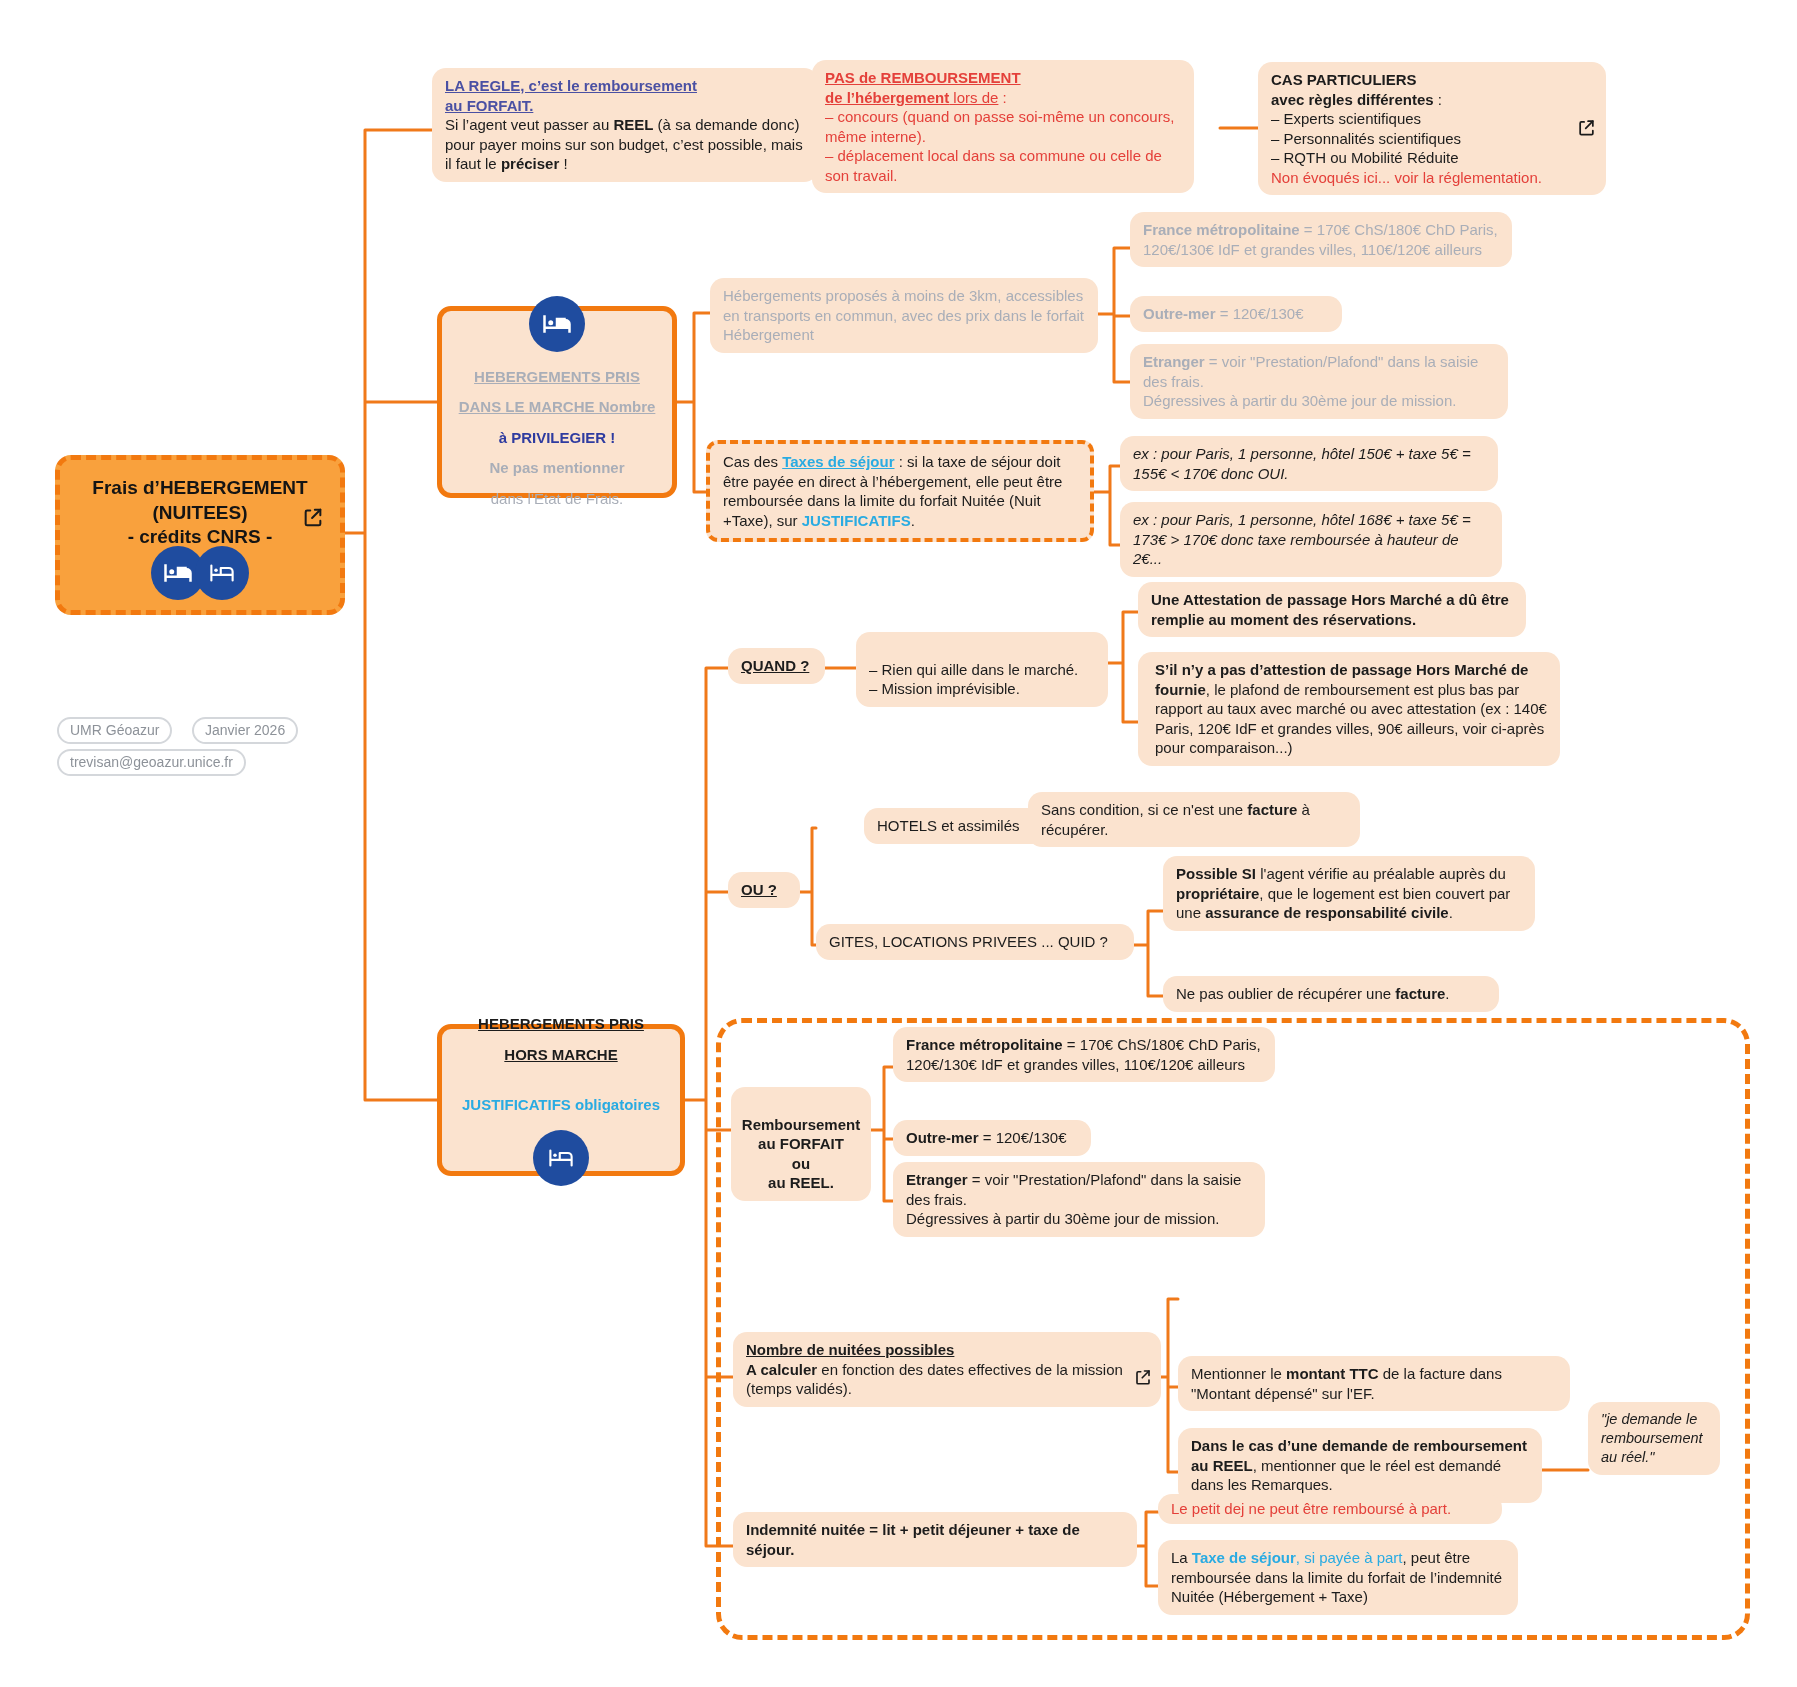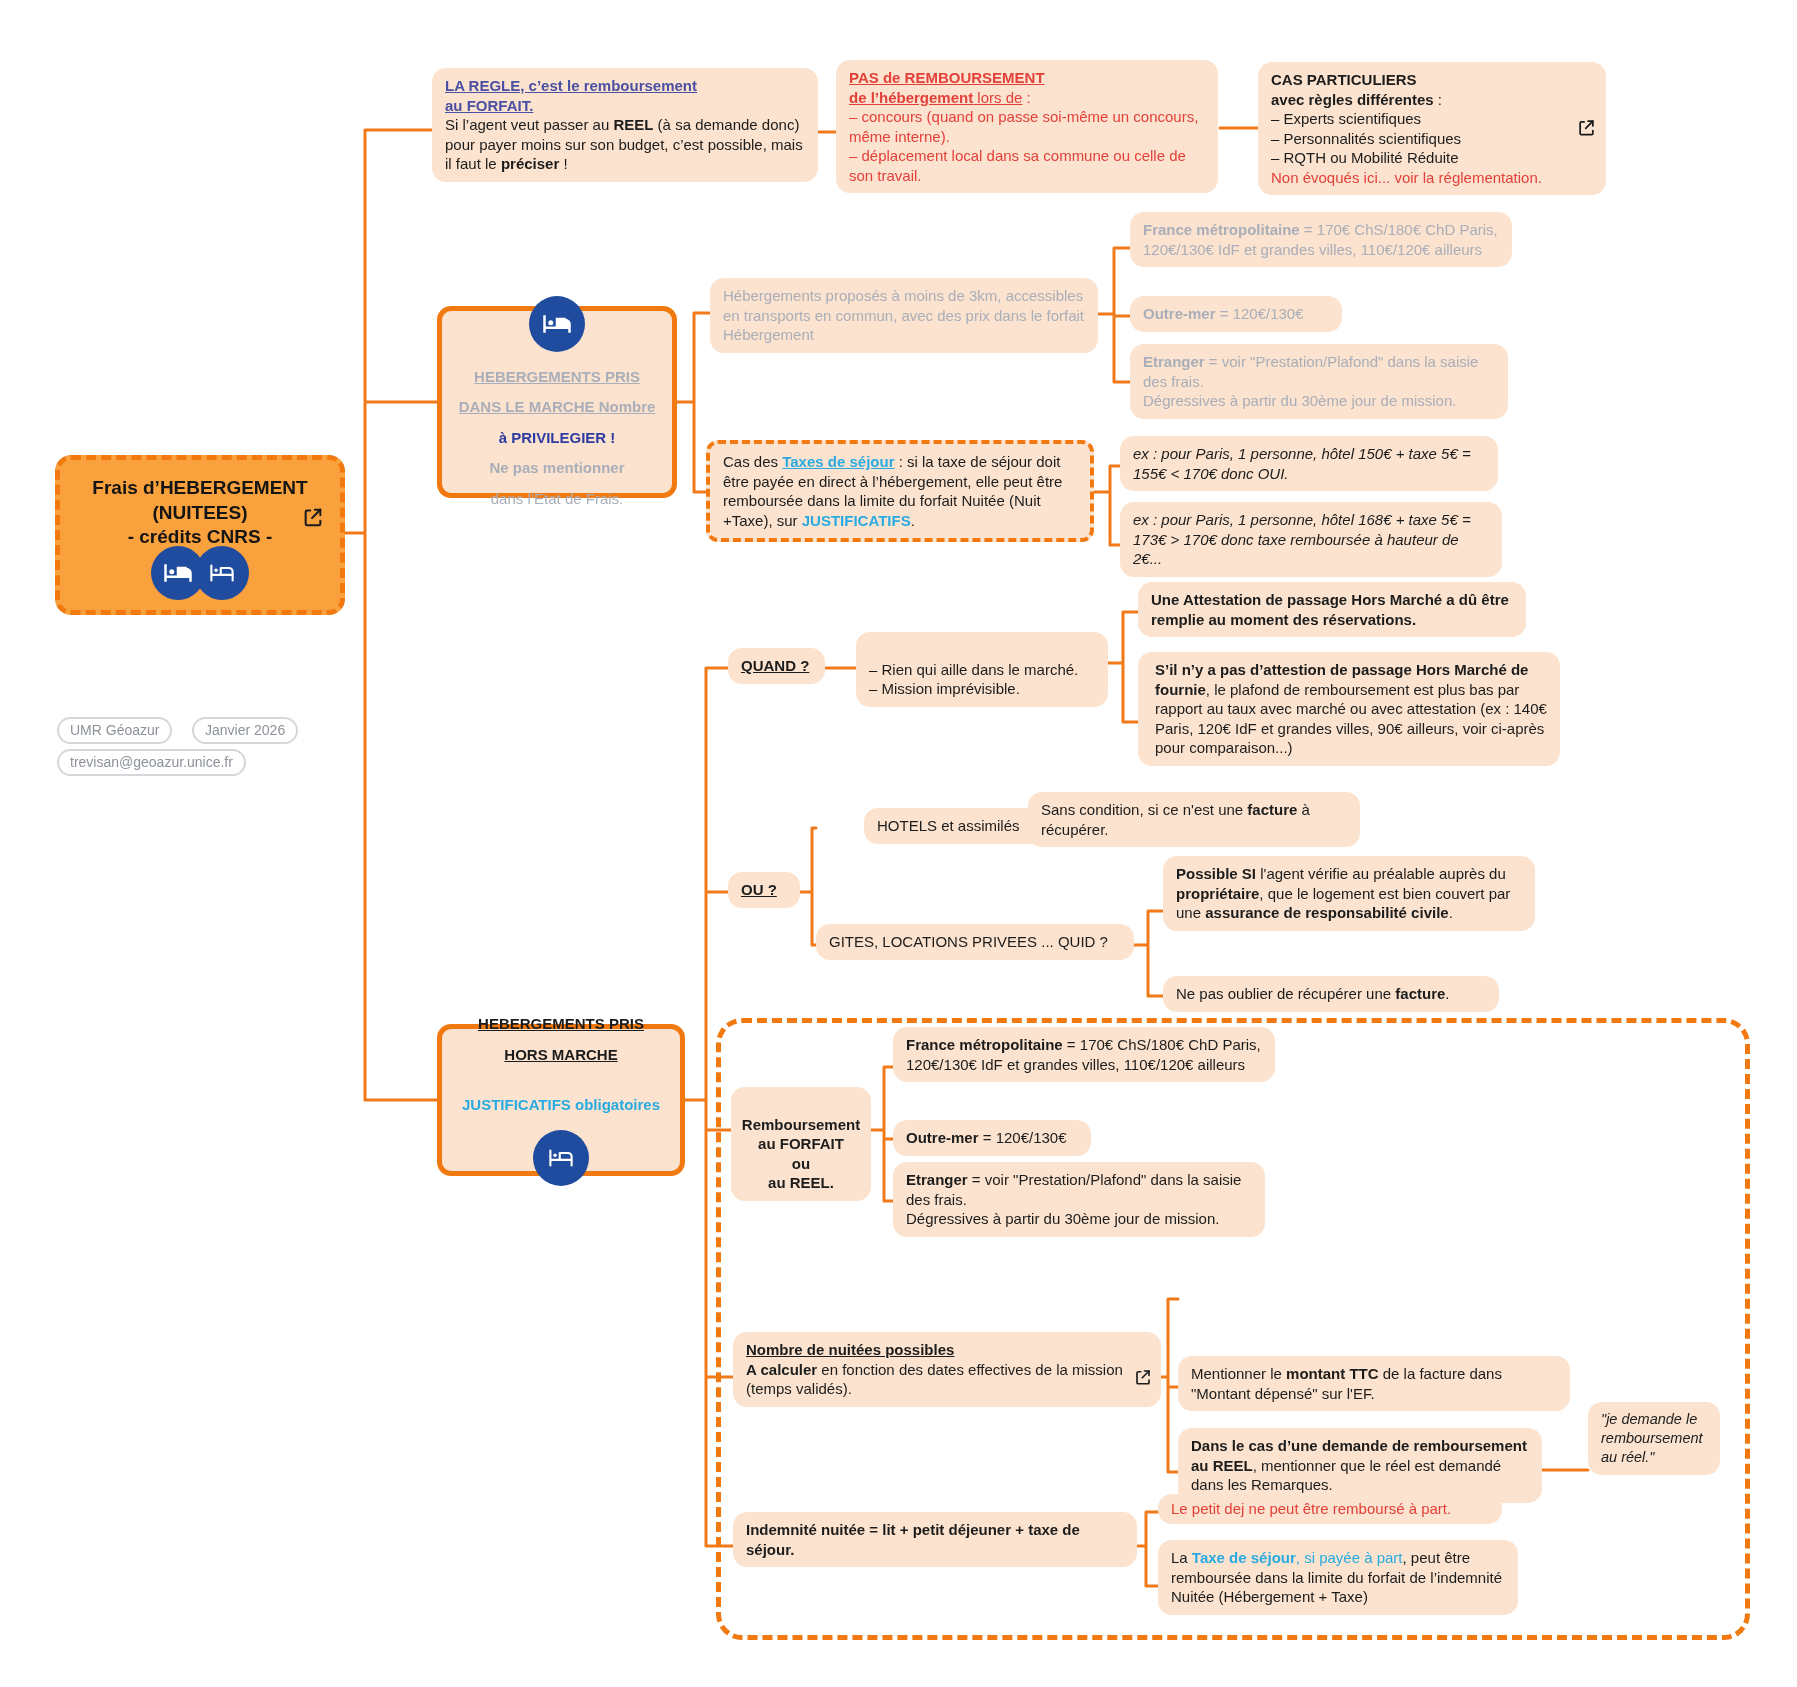--- a/index.html
+++ b/index.html
@@ -91,21 +91,21 @@
   <div class="pill" style="left:57px; top:717px;"><span>UMR Géoazur</span></div>
   <div class="pill" style="left:192px; top:717px;"><span>Janvier 2026</span></div>
   <div class="pill" style="left:57px; top:749px;"><span>trevisan@geoazur.unice.fr</span></div>
 
   <div class="box" style="left:432px; top:68px; width:386px;">
     <span class="bluetitle pre">LA REGLE, c’est le remboursement
 au FORFAIT. </span><br>
     <span>Si l’agent veut passer au </span><span class="b">REEL</span><span> (à sa demande donc) pour payer moins sur son budget, c’est possible, mais il faut le </span><span class="b">préciser</span><span> !</span>
   </div>
 
-  <div class="box" style="left:836px; top:60px; width:382px;">
+  <div class="box" style="left:812px; top:60px; width:382px;">
     <span class="redtitle">PAS de REMBOURSEMENT</span><br>
     <span class="redtitle">de l’hébergement</span><span class="red u"> lors de</span><span class="red"> :</span>
     <div class="red pre">– concours (quand on passe soi-même un concours, même interne).
 – déplacement local dans sa commune ou celle de son travail.</div>
   </div>
 
   <div class="box" style="left:1258px; top:62px; width:348px; padding-right:40px;">
     <span class="b">CAS PARTICULIERS</span><br>
     <span class="b">avec règles différentes</span><span> :</span>
     <div>– Experts scientifiques</div>

